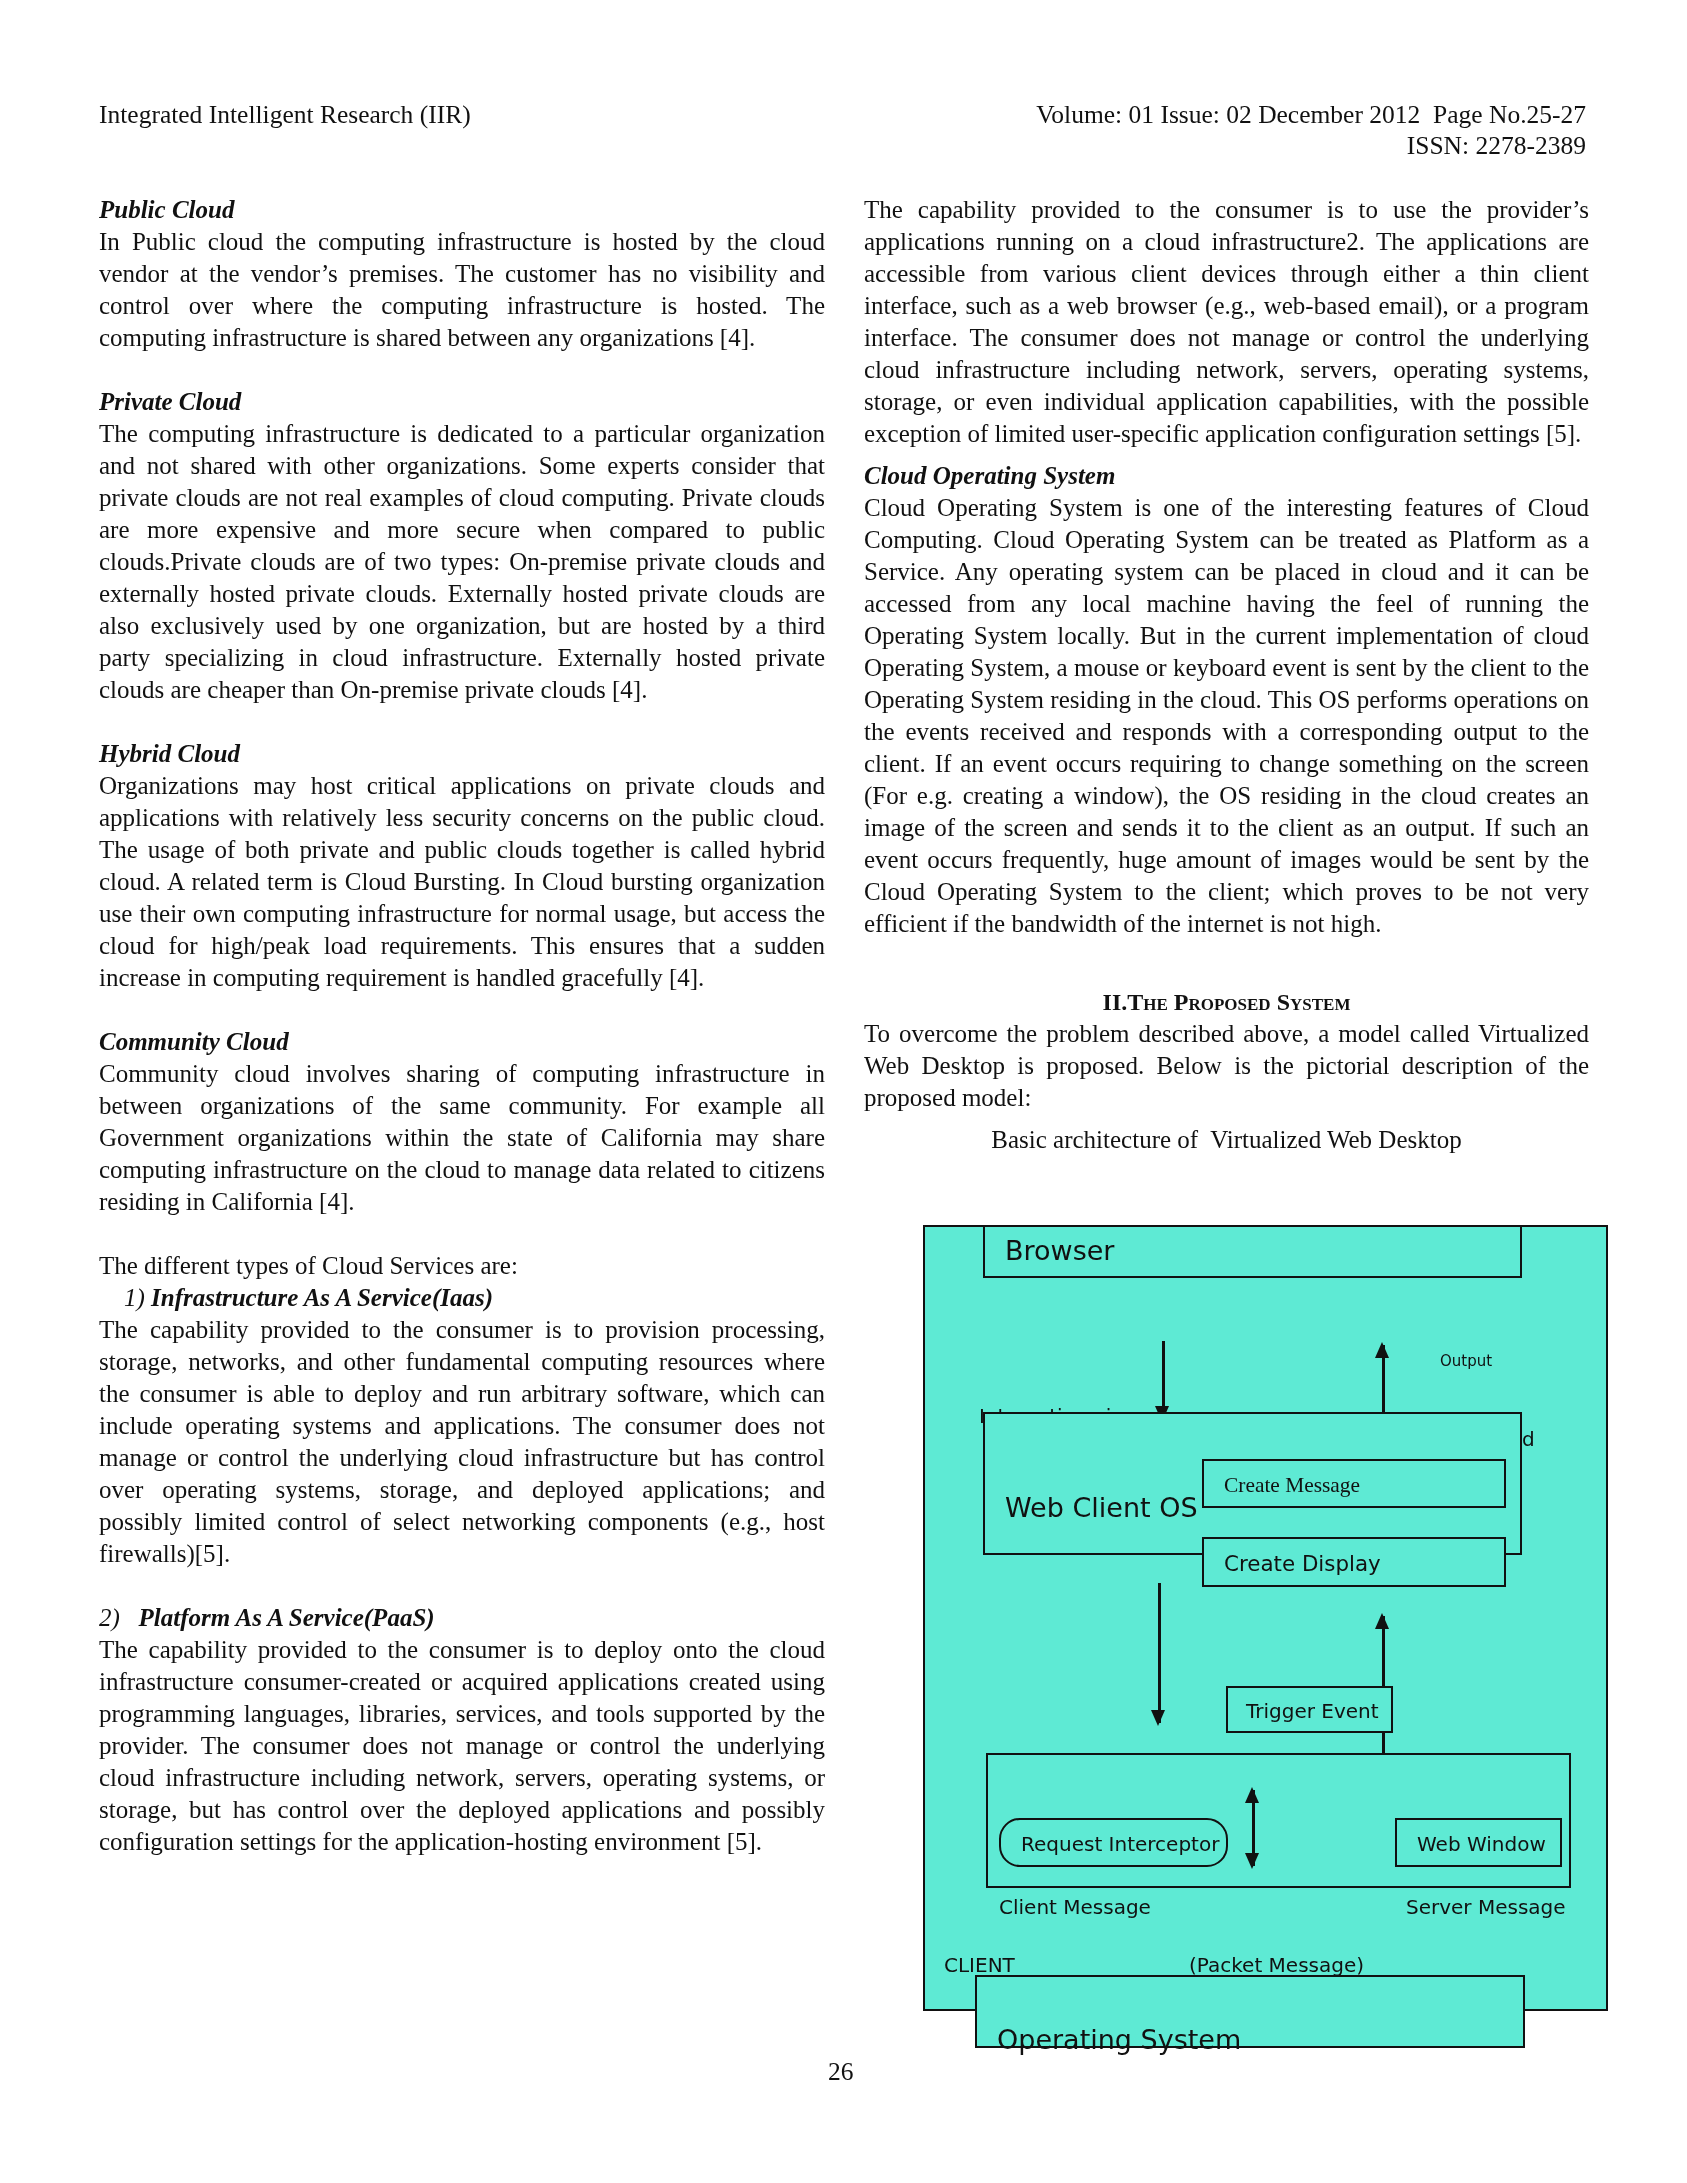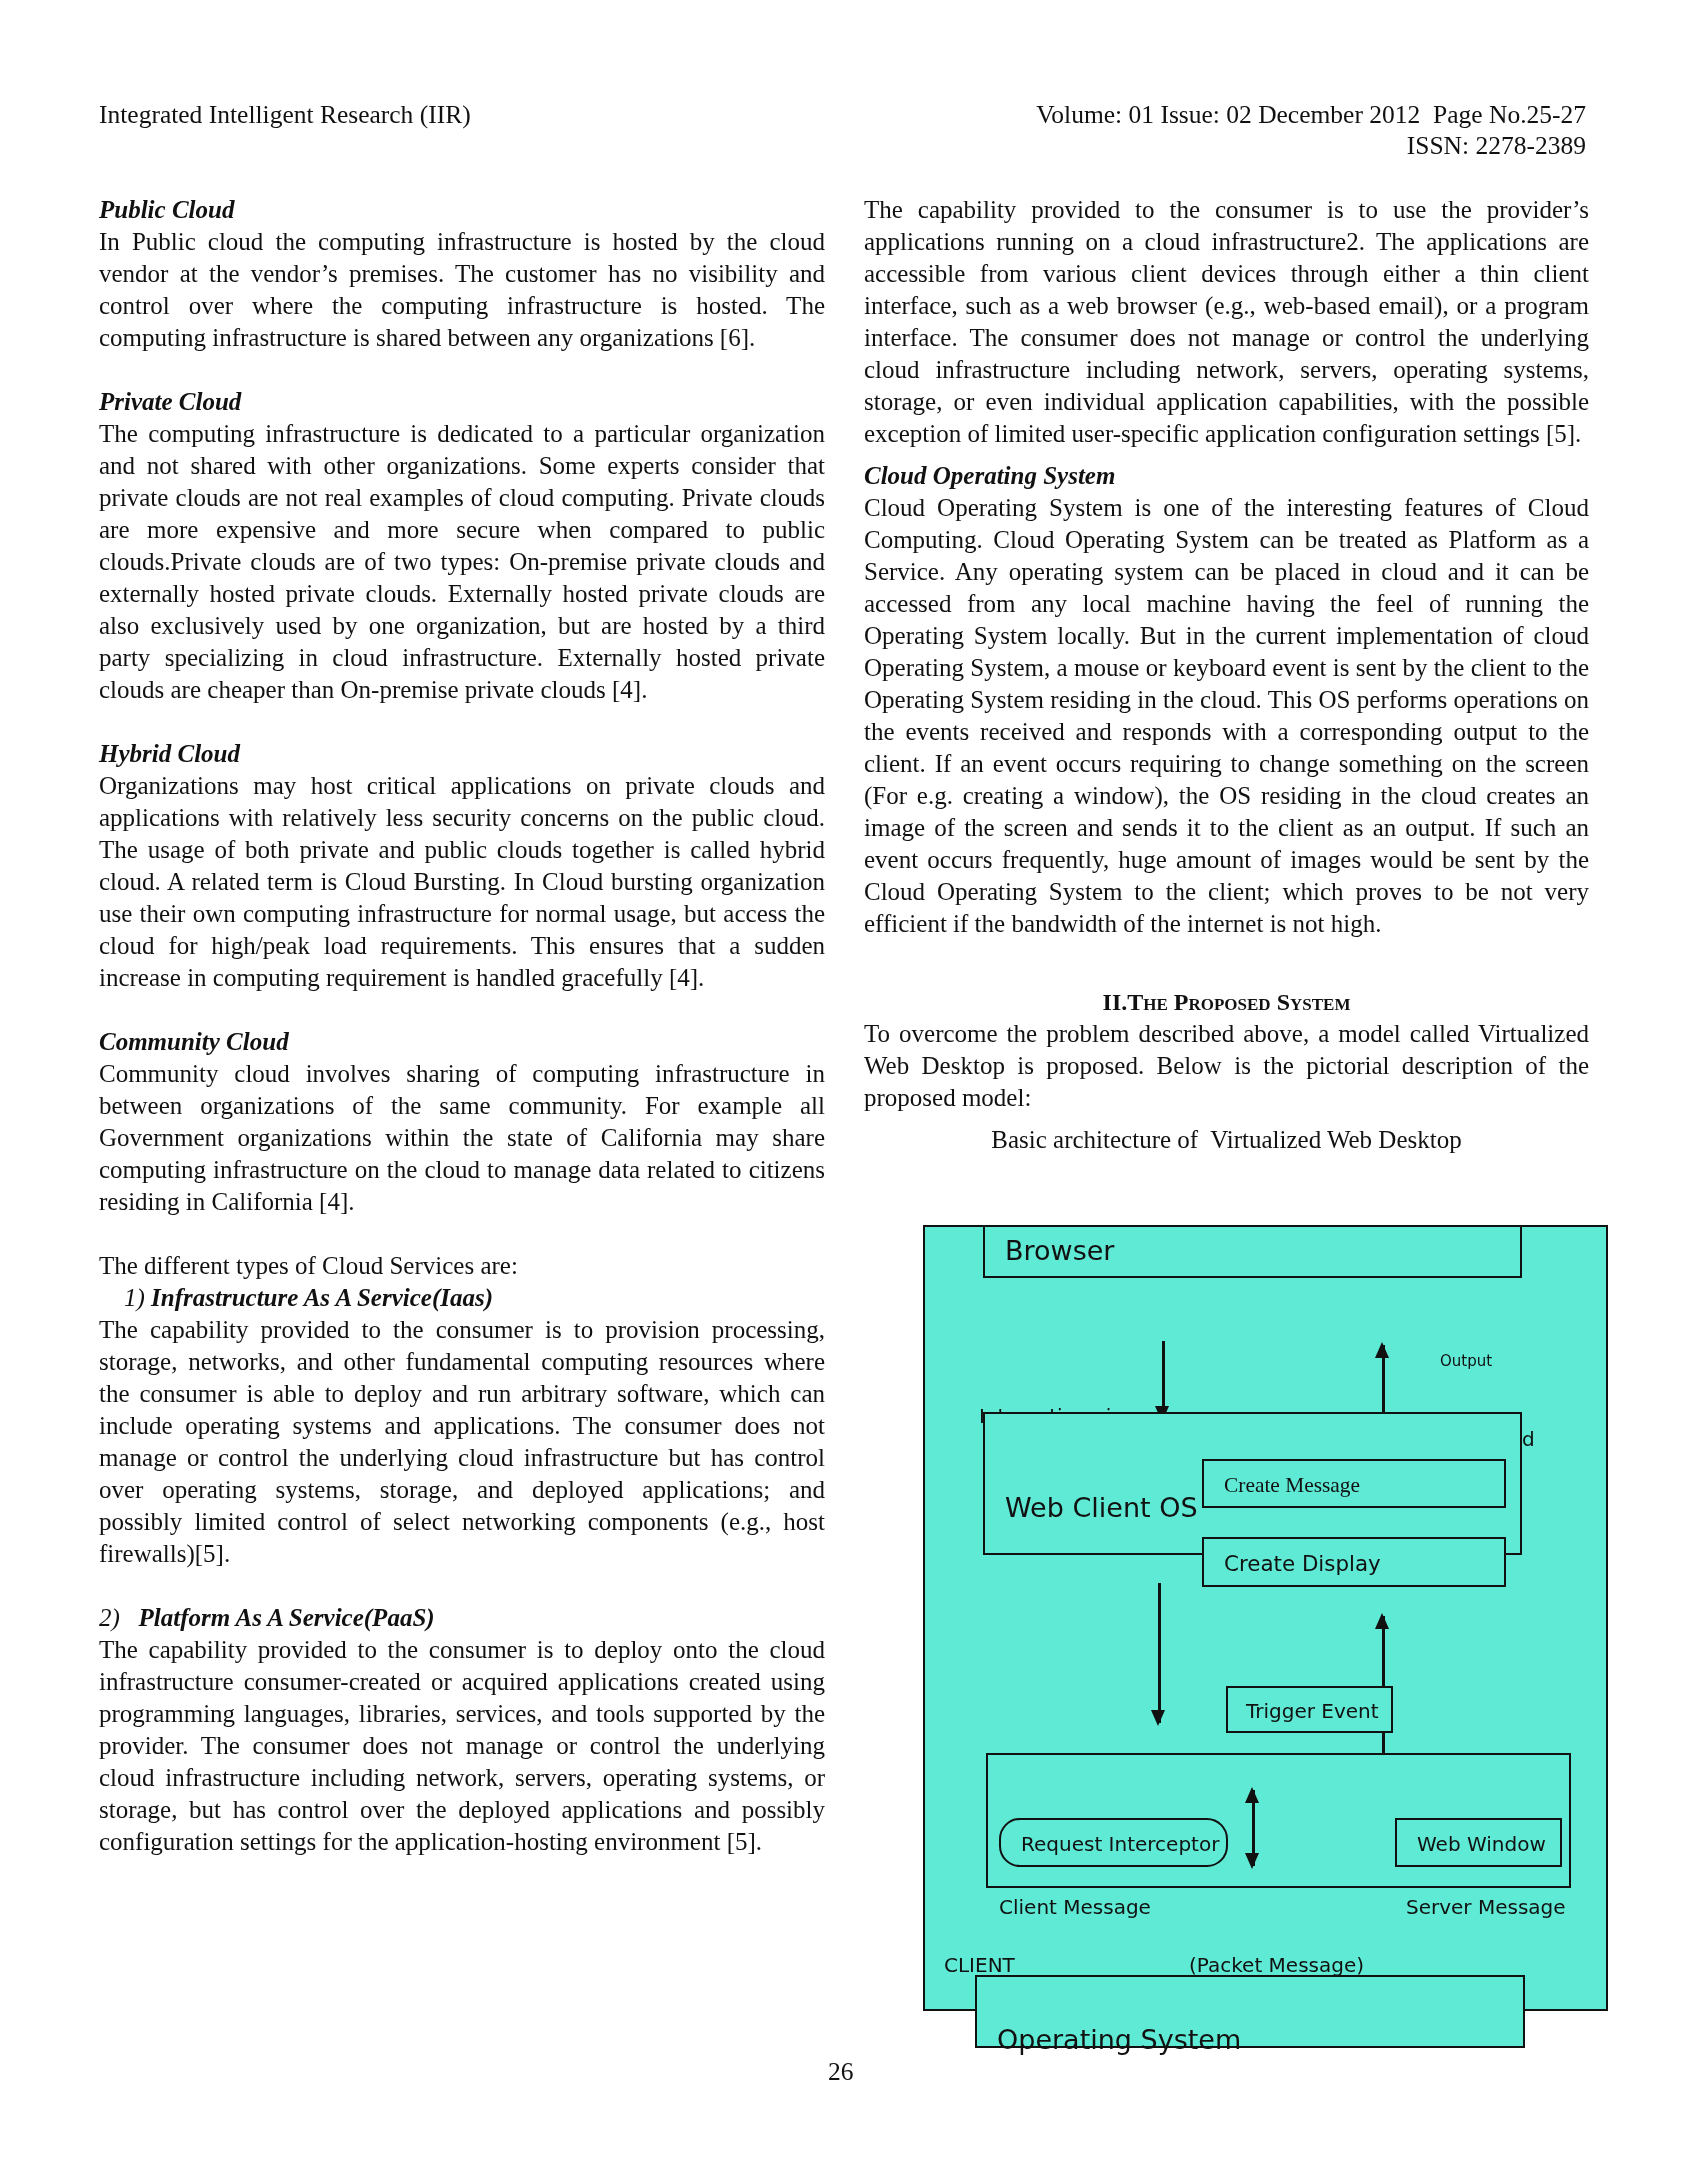--- a/index.html
+++ b/index.html
@@ -24,21 +24,21 @@
 <body>
 
 <div class="abs hdr" style="left:99px; top:99px;">Integrated Intelligent Research (IIR)</div>
 <div class="abs hdr" style="right:101px; top:99px; text-align:right;">
   <div style="white-space:pre;">Volume: 01 Issue: 02 December 2012  Page No.25-27</div>
   <div>ISSN: 2278-2389</div>
 </div>
 
 <div class="col" style="left:99px; top:194px; width:726px;">
   <p class="h-it">Public Cloud</p>
-  <p>In Public cloud the computing infrastructure is hosted by the cloud vendor at the vendor’s premises. The customer has no visibility and control over where the computing infrastructure is hosted. The computing infrastructure is shared between any organizations [6].</p>
+  <p>In Public cloud the computing infrastructure is hosted by the cloud vendor at the vendor’s premises. The customer has no visibility and control over where the computing infrastructure is hosted. The computing infrastructure is shared between any organizations [4].</p>
   <div class="gap"></div>
   <p class="h-it">Private Cloud</p>
   <p>The computing infrastructure is dedicated to a particular organization and not shared with other organizations. Some experts consider that private clouds are not real examples of cloud computing. Private clouds are more expensive and more secure when compared to public clouds.Private clouds are of two types: On-premise private clouds and externally hosted private clouds. Externally hosted private clouds are also exclusively used by one organization, but are hosted by a third party specializing in cloud infrastructure. Externally hosted private clouds are cheaper than On-premise private clouds [4].</p>
   <div class="gap"></div>
   <p class="h-it">Hybrid Cloud</p>
   <p>Organizations may host critical applications on private clouds and applications with relatively less security concerns on the public cloud. The usage of both private and public clouds together is called hybrid cloud. A related term is Cloud Bursting. In Cloud bursting organization use their own computing infrastructure for normal usage, but access the cloud for high/peak load requirements. This ensures that a sudden increase in computing requirement is handled gracefully [4].</p>
   <div class="gap"></div>
   <p class="h-it">Community Cloud</p>
   <p>Community cloud involves sharing of computing infrastructure in between organizations of the same community. For example all Government organizations within the state of California may share computing infrastructure on the cloud to manage data related to citizens residing in California [4].</p>
   <div class="gap"></div>

